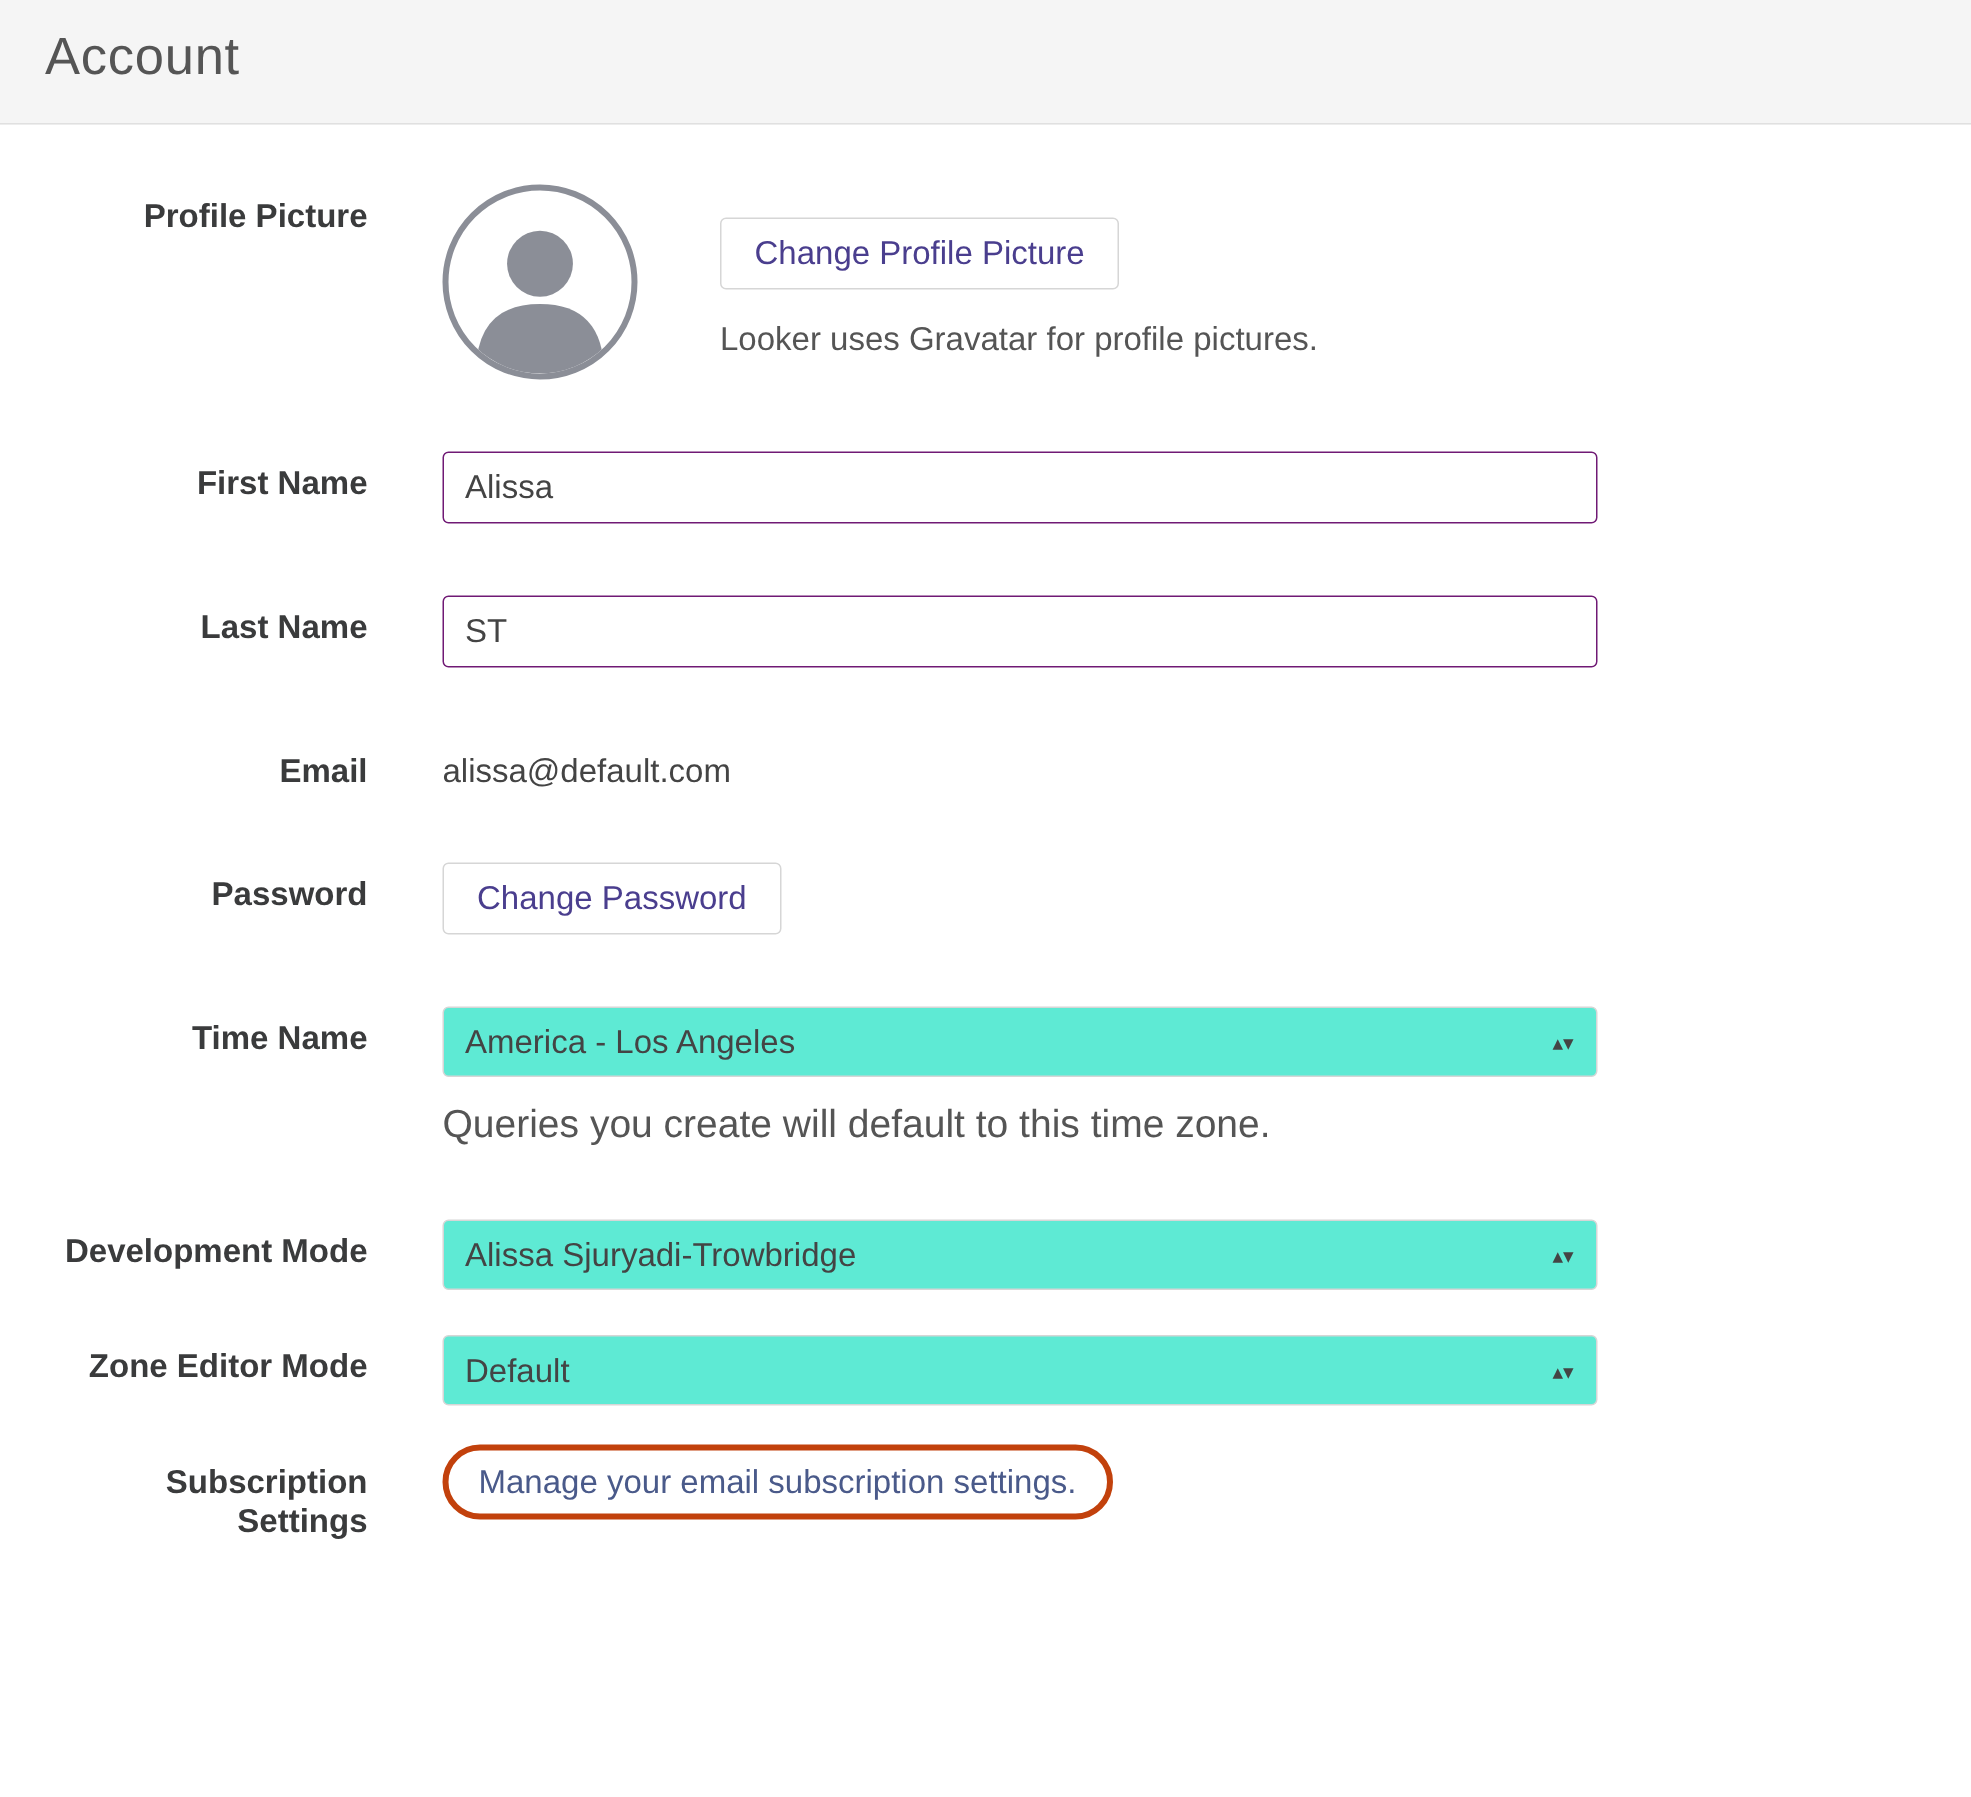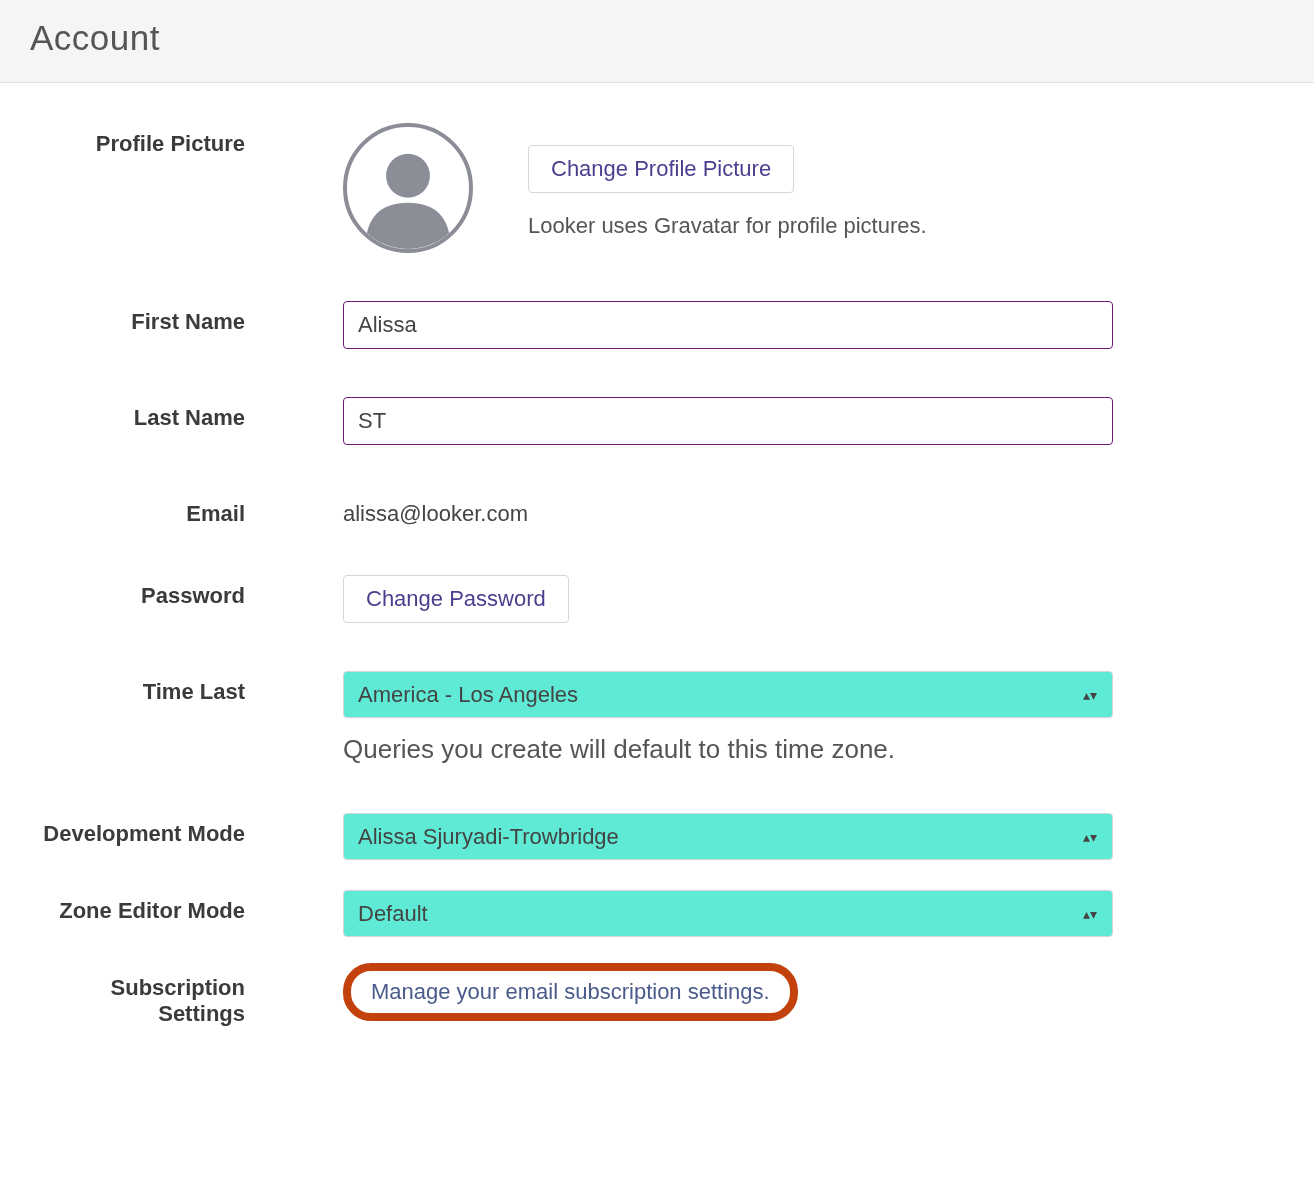--- a/index.html
+++ b/index.html
@@ -41,21 +41,20 @@
     padding-right: 50px;
     font-size: 22px;
     font-weight: 700;
     color: #3a3b3c;
     padding-top: 8px;
     flex-shrink: 0;
   }
   .form-control-area {
     flex: 1;
     max-width: 800px;
-    margin-left: 48px;
   }
   .profile-row {
     display: flex;
     align-items: flex-start;
     gap: 55px;
   }
   .avatar-circle {
     width: 130px;
     height: 130px;
     border-radius: 50%;
@@ -131,21 +130,21 @@
     font-size: 14px;
     color: #444;
   }
   .select-help {
     font-size: 26px;
     color: #555;
     margin-top: 16px;
   }
   .sub-link-wrap {
     display: inline-block;
-    border: 8px solid #c2410c;
+    border: 4px solid #c2410c;
     border-radius: 28px;
     padding: 8px 20px;
     margin-top: -4px;
   }
   .sub-link {
     font-size: 22px;
     color: #4a5a8a;
     text-decoration: none;
     cursor: pointer;
   }
@@ -187,33 +186,33 @@
   <div class="form-row">
     <div class="form-label">Last Name</div>
     <div class="form-control-area">
       <input type="text" class="text-input" value="ST" style="">
     </div>
   </div>
 
   <div class="form-row">
     <div class="form-label">Email</div>
     <div class="form-control-area">
-      <div class="static-value">alissa@looker.com</div>
+      <div class="static-value">alissa@default.com</div>
     </div>
   </div>
 
   <div class="form-row">
     <div class="form-label">Password</div>
     <div class="form-control-area">
       <button class="btn">Change Password</button>
     </div>
   </div>
 
   <div class="form-row">
-    <div class="form-label">Time Last</div>
+    <div class="form-label">Time Name</div>
     <div class="form-control-area">
       <div class="select-wrap">
         <select class="select-input">
           <option>America - Los Angeles</option>
         </select>
         <span class="select-caret">▴▾</span>
       </div>
       <div class="select-help">Queries you create will default to this time zone.</div>
     </div>
   </div>

